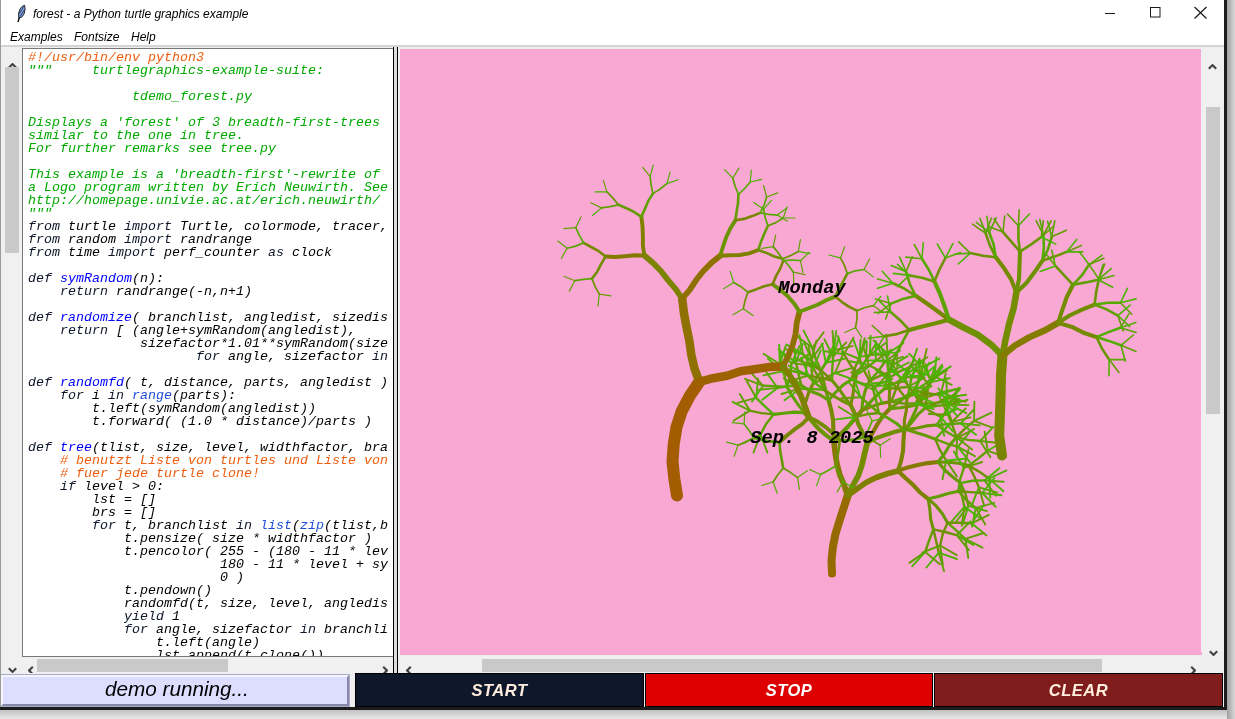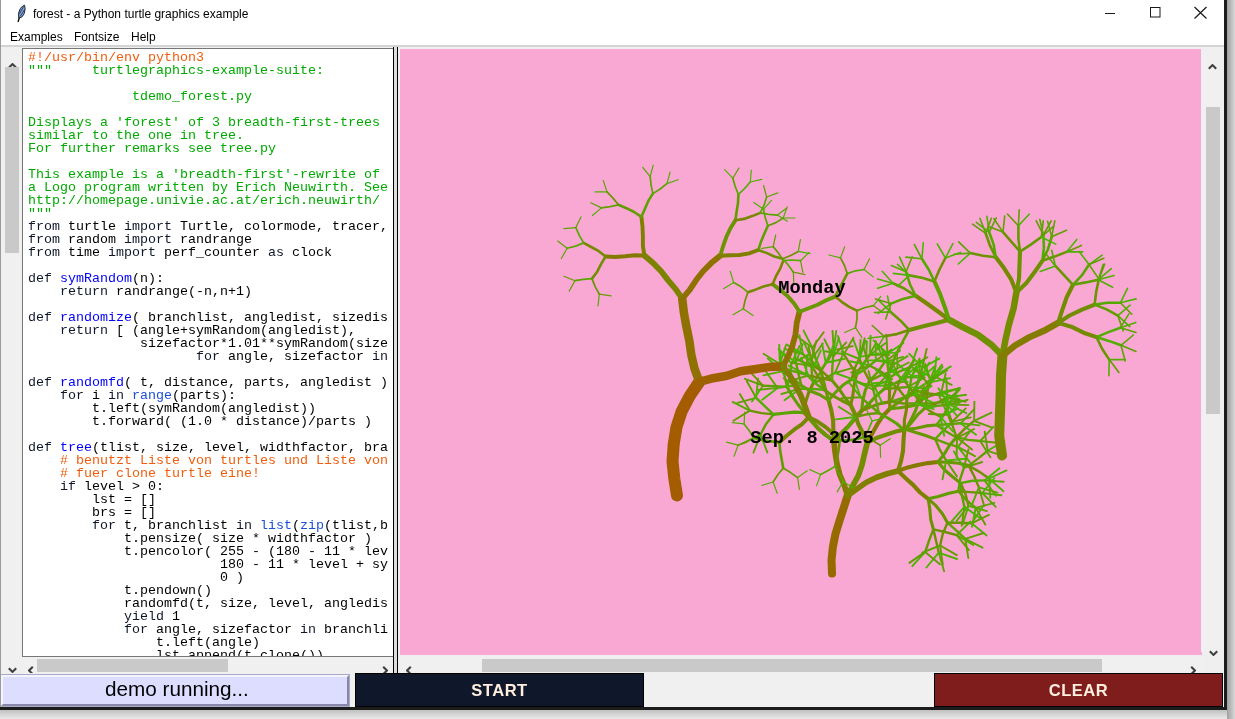--- a/index.html
+++ b/index.html
@@ -1,16 +1,16 @@
 <!DOCTYPE html>
 <html><head><meta charset="utf-8"><style>
 * { margin:0; padding:0; box-sizing:border-box; }
 html,body { width:1235px; height:719px; overflow:hidden; background:#e9e9e9;
   font-family:"Liberation Sans",sans-serif; }
-#win { position:absolute; left:0; top:0; width:1224px; height:581px; background:#f0f0f0; }
+#win { position:absolute; left:0; top:0; width:1224px; height:581px; background:#f0f0f0;font-style:italic; }
 .abs { position:absolute; }
 #titlebar { left:0; top:0; width:1224px; height:27px; background:#fff; }
 #title { left:33px; top:7px; font-size:12px; color:#000; }
 #menubar { left:0; top:27px; width:1224px; height:20px; background:#fff; font-size:12px; color:#000; }
 #menubar span { position:absolute; top:3px;text-align:center; }
 .sb { background:#f0f0f0; }
 .thumb { position:absolute; background:#cdcdcd; }
 .arr { position:absolute; }
 #textbox { left:22px; top:48px; width:372px; height:609px; background:#fff; border:1px solid #777; overflow:hidden; }
 #code { position:absolute; left:5px; top:1.5px; width:360px; overflow:hidden; font-family:"Liberation Mono",monospace;
@@ -84,21 +84,21 @@
               sizefactor*1.01**symRandom(sizedist))
                      <span class="k">for</span> angle, sizefactor <span class="k">in</span> branchlist ]
 
 <span class="k">def</span> <span class="d">randomfd</span>( t, distance, parts, angledist ):
     <span class="k">for</span> i <span class="k">in</span> <span class="b">range</span>(parts):
         t.left(symRandom(angledist))
         t.forward( (1.0 * distance)/parts )
 
 <span class="k">def</span> <span class="d">tree</span>(tlist, size, level, widthfactor, branchlists, angledist=10, sizedist=5):
     <span class="c"># benutzt Liste von turtles und Liste von Zweiglisten,</span>
-    <span class="c"># fuer clone turtle eine!</span>
+    <span class="c"># fuer jede turtle clone!</span>
     <span class="k">if</span> level &gt; 0:
         lst = []
         brs = []
         <span class="k">for</span> t, branchlist <span class="k">in</span> <span class="b">list</span>(<span class="b">zip</span>(tlist,branchlists)):
             t.pensize( size * widthfactor )
             t.pencolor( 255 - (180 - 11 * level + symRandom(15)),
                         180 - 11 * level + symRandom(15),
                         0 )
             t.pendown()
             randomfd(t, size, level, angledist )
@@ -754,20 +754,21 @@
         <path d="M4.8 0.8 L1.1 4.5 L4.8 8.2" fill="none" stroke="#404040" stroke-width="2.1"></path>
       </svg></div>
   <div class="thumb" style="left:482px;top:659px;width:620px;height:13px;background:#c9c9c9"></div>
   <div class="abs arr" style="left:1190px;top:661px"><svg width="6" height="9" viewBox="0 0 6 9">
         <path d="M1.2 0.8 L4.9 4.5 L1.2 8.2" fill="none" stroke="#404040" stroke-width="2.1"></path>
       </svg></div>
 
   <div class="abs" style="left:0;top:673px;width:1224px;height:34px;background:#f0f0f0"></div>
   <div class="abs" id="outlbl">demo running...</div>
   <div class="btn" style="left:355px;width:289px;background:#0f172a;color:#fed">START</div>
+  <div class="btn" style="left:645px;width:288px;background:#d00;color:#fff">STOP</div>
   <div class="btn" style="left:934px;width:289px;background:#7f1d1d;color:#fed">CLEAR</div>
 </div>
 
 <div class="abs" style="left:0;top:0;width:1px;height:707px;background:#9b9b9b"></div>
 <div class="abs" style="left:1224px;top:0;width:3px;height:710px;background:#1c1c1c"></div>
 <div class="abs" style="left:0;top:707px;width:1227px;height:3px;background:#1c1c1c"></div>
 <div class="abs" style="left:1227px;top:0;width:8px;height:719px;background:linear-gradient(to right,#a0a0a0,#d8d8d8)"></div>
 <div class="abs" style="left:0;top:710px;width:1227px;height:9px;background:linear-gradient(#c0c0c0,#e9e9e9)"></div>
 
 </body></html>

